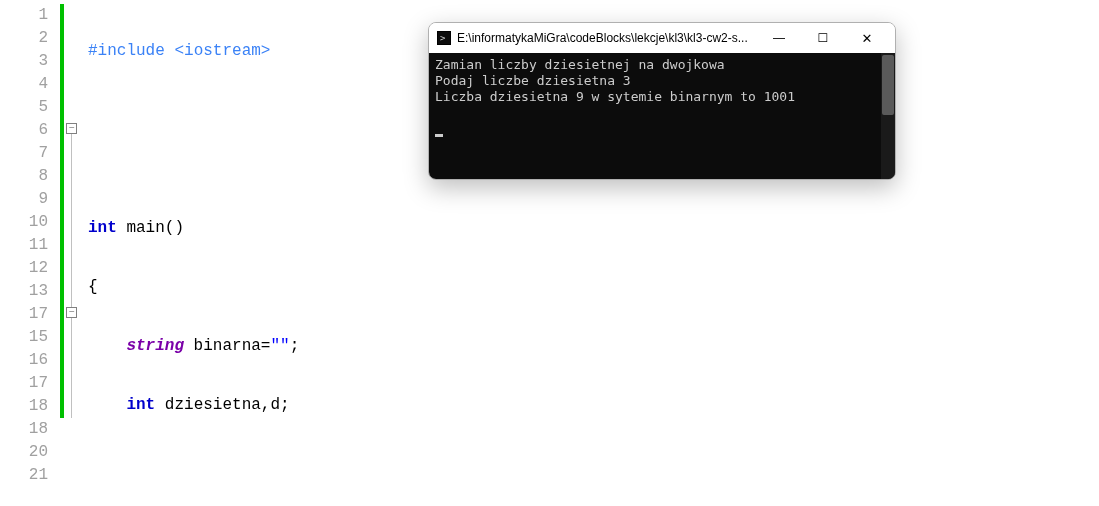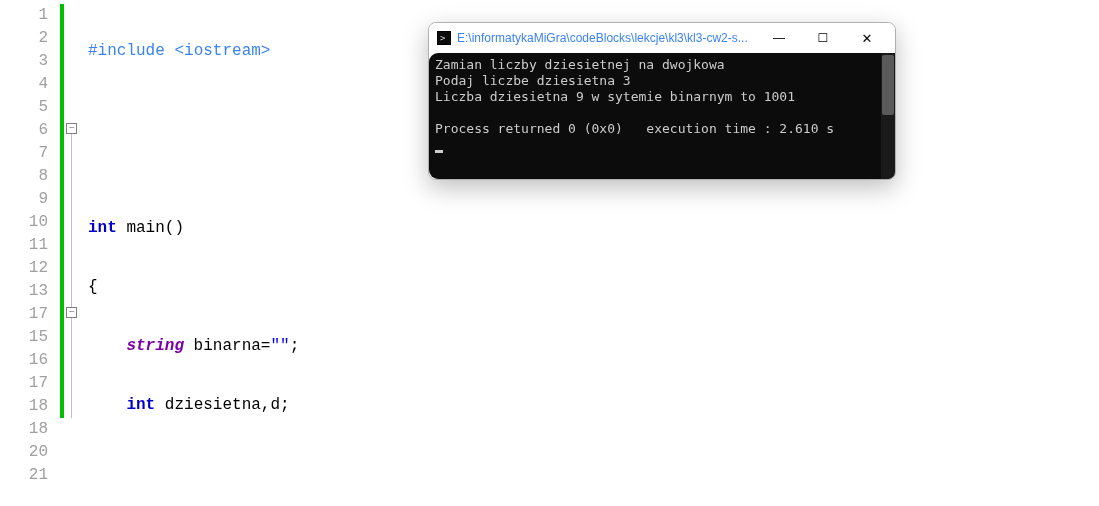--- a/index.html
+++ b/index.html
@@ -89,21 +89,21 @@
     height: 14px;
     margin-right: 6px;
     display: flex;
     align-items: center;
     justify-content: center;
   }
   .term-title {
     flex: 1;
     font-family: 'Segoe UI', Arial, sans-serif;
     font-size: 12px;
-    color: #3b82f6;
+    color: #000000;
     white-space: nowrap;
     overflow: hidden;
     text-overflow: ellipsis;
   }
   .term-btn {
     width: 44px;
     height: 30px;
     display: flex;
     align-items: center;
     justify-content: center;
@@ -113,21 +113,20 @@
   }
   .term-btn.close { font-size: 13px; }
   .term-body {
     background: #0c0c0c;
     color: #cccccc;
     font-family: Consolas, monospace;
     font-size: 13px;
     padding: 4px 6px 10px 6px;
     position: relative;
     min-height: 126px;
-    border-radius: 9px;
   }
   .term-line { height: 16px; line-height: 16px; white-space: pre; }
   .term-blank { height: 16px; }
   .term-scrollbar {
     position: absolute;
     right: 0;
     top: 0;
     width: 14px;
     height: 100%;
     background: #1a1a1a;
@@ -223,19 +222,18 @@
     <div class="term-title">E:\informatykaMiGra\codeBlocks\lekcje\kl3\kl3-cw2-s...</div>
     <div class="term-btn">—</div>
     <div class="term-btn">☐</div>
     <div class="term-btn close">✕</div>
   </div>
   <div class="term-body">
     <div class="term-line">Zamian liczby dziesietnej na dwojkowa</div>
     <div class="term-line">Podaj liczbe dziesietna 3</div>
     <div class="term-line">Liczba dziesietna 9 w sytemie binarnym to 1001</div>
     <div class="term-blank"></div>
-    <div class="term-line">Process returned 0 (0x0)   execution time : 2.610 s</div>
     <div class="term-line"><span class="cursor-blk"></span></div>
     <div class="term-scrollbar">
       <div class="term-thumb"></div>
     </div>
   </div>
 </div>
 
 </body></html>

